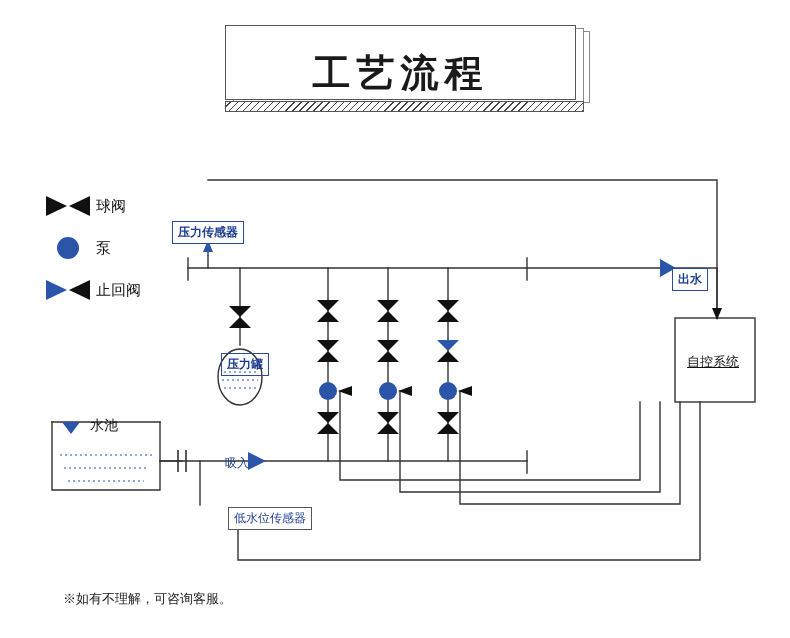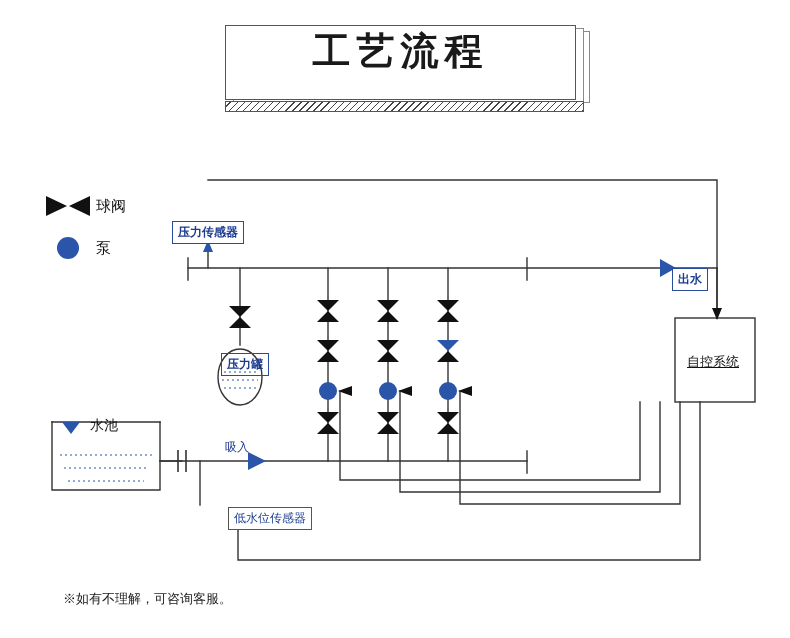--- a/index.html
+++ b/index.html
@@ -33,21 +33,21 @@
   .banner-shadow.s1 { left: 14px; top: 6px;  width: 351px; height: 72px; }
   .banner-shadow.s2 { left: 8px;  top: 3px;  width: 351px; height: 75px; }
   .banner-main {
     position: absolute;
     left: 0px; top: 0px;
     width: 351px; height: 75px;
     background: #ffffff;
     border: 1px solid #555;
     box-sizing: border-box;
     display: flex;
-    align-items: flex-start;
+    align-items: flex-end;
     justify-content: center;
   }
   .banner-main .title-text {
     font-family: "DejaVu Sans", "Liberation Sans", sans-serif;
     font-weight: bold;
     font-size: 38px;
     letter-spacing: 6px;
     color: #1a1a1a;
   }
   .banner-hatch {
@@ -114,21 +114,21 @@
     color: #1d3c8f;
   }
   .dlabel.dark {
     color: #111;
   }
 
   #lbl-pressure-sensor { left: 172px; top: 221px; }
   #lbl-pressure-tank   { left: 215px; top: 353px; background: transparent; border: 1px solid #2b4a9b; margin-left: 6px; }
   #lbl-outlet          { left: 672px; top: 268px; }
   #lbl-control-system  { left: 687px; top: 355px; font-size: 13px; text-decoration: underline; }
-  #lbl-inlet           { left: 213px; top: 441px; padding-left: 12px; }
+  #lbl-inlet           { left: 213px; top: 457px; padding-left: 12px; }
   #lbl-low-level       { left: 188px; top: 507px; margin-left: 40px; }
   #lbl-pool            { left: 90px;  top: 418px; font-size: 14px; }
 
   
   #footnote {
     position: absolute;
     left: 63px;
     top: 590px;
     font-family: Liberation Mono, monospace;
     font-size: 13px;
@@ -161,20 +161,29 @@
 
   <div class="legend-row">
     <span class="legend-sym">
       <svg width="46" height="26" viewBox="0 0 46 26">
         <circle cx="23" cy="13" r="11" fill="#2b55a8"></circle>
       </svg>
     </span>
     <span class="legend-label">泵</span>
   </div>
 
+  <div class="legend-row">
+    <span class="legend-sym">
+      <svg width="46" height="26" viewBox="0 0 46 26">
+        <polygon points="1,3 1,23 22,13" fill="#2b55a8"></polygon>
+        <polygon points="45,3 45,23 24,13" fill="#111"></polygon>
+      </svg>
+    </span>
+    <span class="legend-label">止回阀</span>
+  </div>
 
 </div>
 
 <svg id="diagram" viewBox="0 0 790 638" xmlns="http://www.w3.org/2000/svg">
 
   <g stroke="#333" stroke-width="1.4" fill="none" stroke-linecap="square">
 
     <polyline points="208,180 717,180 717,318"></polyline>
 
     <line x1="188" y1="268" x2="717" y2="268"></line>

